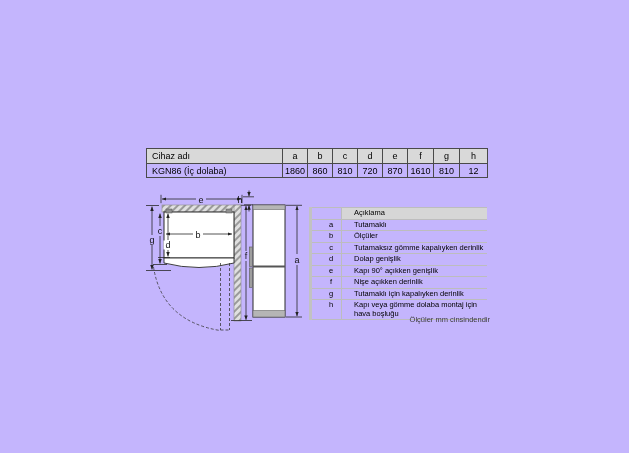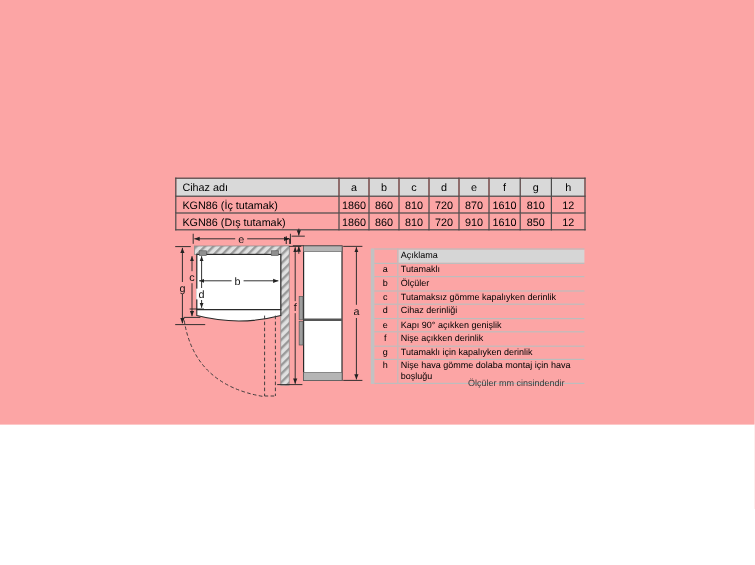--- a/index.html
+++ b/index.html
@@ -1,16 +1,16 @@
 <!DOCTYPE html>
 <html><head>
 <meta charset="utf-8">
 <style>
   html,body{margin:0;padding:0;background:#ffffff;}
-  #page{position:relative;width:629px;height:354px;background:#fca5a5;overflow:hidden;
+  #page{position:relative;width:629px;height:453px;background:#c4b5fd;overflow:hidden;
         font-family:"Liberation Sans",sans-serif;color:#000;}
 
   
   .spec-table{position:absolute;left:146px;top:148px;border-collapse:collapse;
               table-layout:fixed;font-size:9px;}
   .spec-table th,.spec-table td{border:1px solid #4a4a4a;text-align:center;
               padding:0;height:13px;font-weight:normal;white-space:nowrap;overflow:hidden;}
   .spec-table th{background:#d9d9d9;height:14px;}
   .spec-table .name{text-align:left;padding-left:5px;}
 
@@ -20,28 +20,28 @@
   .dim{stroke:#2a2a2a;stroke-width:0.8;fill:none;}
   .tick{stroke:#2a2a2a;stroke-width:0.8;}
   .dash{stroke:#3a3a3a;stroke-width:0.8;fill:none;stroke-dasharray:3 2;}
   .lbl{font-family:"Liberation Sans",sans-serif;font-size:9px;fill:#111;
        text-anchor:middle;dominant-baseline:central;}
   .lblbg{fill:#ffffff;}
 
   
   .legend{position:absolute;left:309px;top:207px;width:178px;border-collapse:collapse;
           font-size:7.5px;border-left:3px solid #c2c2c2;}
-  .legend td{border-top:1px solid #bdbdbd;padding:1px 3px 1px 2px;vertical-align:top;
+  .legend td{border-top:1px solid #bdbdbd;padding:1px 3px 1px 12px;vertical-align:top;
              line-height:8.5px;}
   .legend tr.last td{border-bottom:1px solid #bdbdbd;}
   .legend .k{width:14px;text-align:center;border-right:1px solid #bdbdbd;}
   .legend .head-cell{background:#d6d6d6;font-weight:normal;}
 
   
-  .note{position:absolute;left:390px;top:315px;width:100px;text-align:left;
+  .note{position:absolute;left:390px;top:315px;width:100px;text-align:right;
         font-size:7.5px;color:#3c3c3c;}
 </style>
 </head>
 <body>
 
 <div id="page">
 
   <table class="spec-table">
     <colgroup>
       <col style="width:136px">
@@ -60,39 +60,28 @@
       <th>a</th>
       <th>b</th>
       <th>c</th>
       <th>d</th>
       <th>e</th>
       <th>f</th>
       <th>g</th>
       <th>h</th>
     </tr>
     <tr>
-      <td class="name">KGN86 (İç tutamak)</td>
+      <td class="name">KGN86 (İç dolaba)</td>
       <td>1860</td>
       <td>860</td>
       <td>810</td>
       <td>720</td>
       <td>870</td>
       <td>1610</td>
       <td>810</td>
-      <td>12</td>
-    </tr>
-    <tr>
-      <td class="name">KGN86 (Dış tutamak)</td>
-      <td>1860</td>
-      <td>860</td>
-      <td>810</td>
-      <td>720</td>
-      <td>910</td>
-      <td>1610</td>
-      <td>850</td>
       <td>12</td>
     </tr>
   </tbody>
     </table>
 
   <div class="diagram">
     <svg viewBox="140 188 172 148" xmlns="http://www.w3.org/2000/svg">
       <defs>
         <marker id="arr" viewBox="0 0 10 10" refX="10" refY="5" markerWidth="5.5" markerHeight="5.5" orient="auto">
           <path d="M0,1 L10,5 L0,9 Z" fill="#222"></path>
@@ -206,36 +195,36 @@
     <tr>
       <td class="k">b</td>
       <td>Ölçüler</td>
     </tr>
     <tr>
       <td class="k">c</td>
       <td>Tutamaksız gömme kapalıyken derinlik</td>
     </tr>
     <tr>
       <td class="k">d</td>
-      <td>Cihaz derinliği</td>
+      <td>Dolap genişlik</td>
     </tr>
     <tr>
       <td class="k">e</td>
       <td>Kapı 90° açıkken genişlik</td>
     </tr>
     <tr>
       <td class="k">f</td>
       <td>Nişe açıkken derinlik</td>
     </tr>
     <tr>
       <td class="k">g</td>
       <td>Tutamaklı için kapalıyken derinlik</td>
     </tr>
     <tr class="last">
       <td class="k">h</td>
-      <td>Nişe hava gömme dolaba montaj için hava boşluğu</td>
+      <td>Kapı veya gömme dolaba montaj için hava boşluğu</td>
     </tr>
   </tbody>
     </table>
 
   <div class="note">Ölçüler mm cinsindendir</div>
 
 </div>
 
 </body></html>

